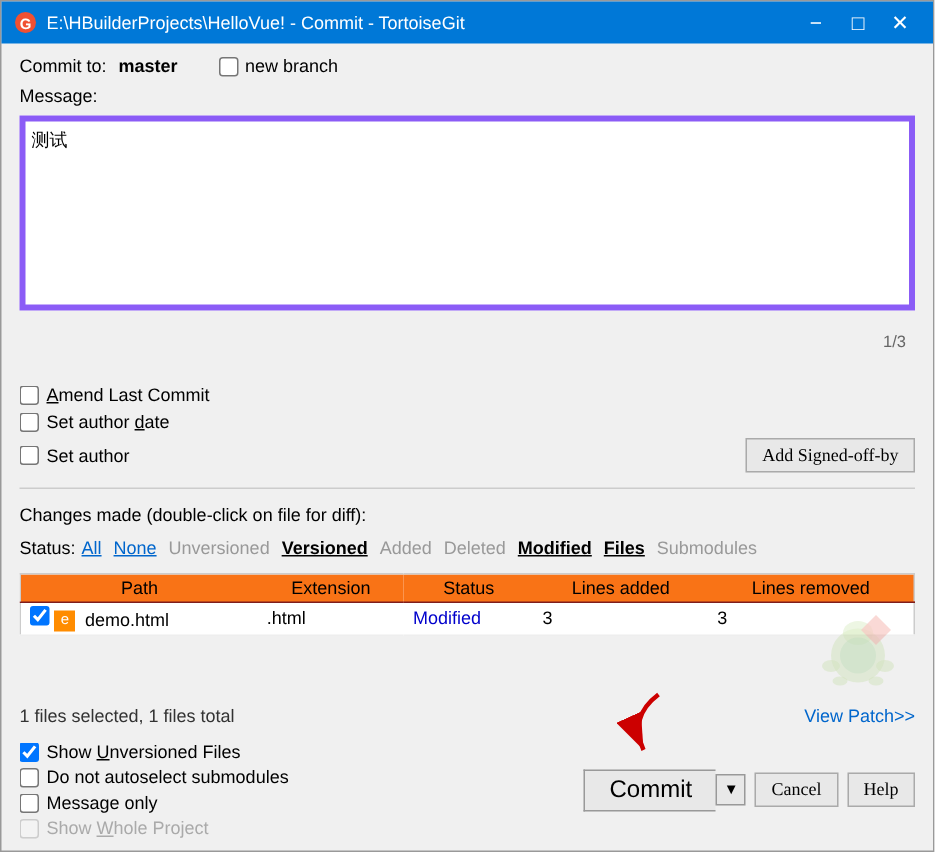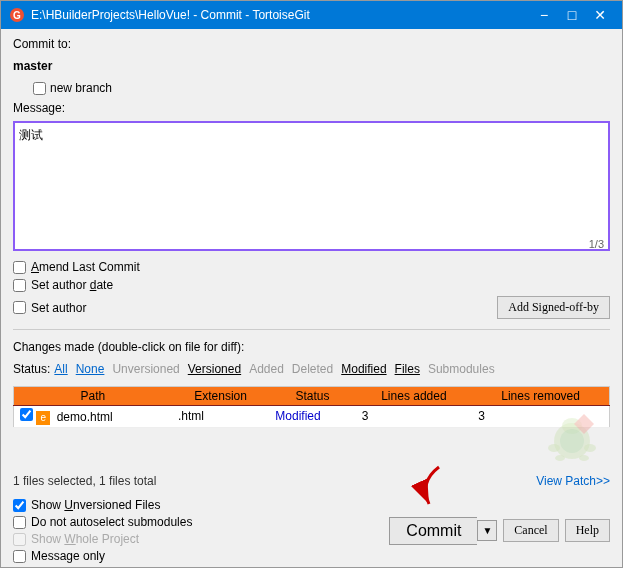--- a/index.html
+++ b/index.html
@@ -52,50 +52,49 @@
     }
     .content {
       flex: 1;
       padding: 8px 12px;
       display: flex;
       flex-direction: column;
       gap: 6px;
     }
     .commit-to-row {
       display: flex;
-      align-items: flex-start;
+      align-items: center;
       gap: 8px;
-      flex-direction: column;
     }
     .label { color: #000; }
     .branch-name { font-weight: bold; }
     .new-branch-check {
       display: flex;
       align-items: center;
       gap: 4px;
       margin-left: 20px;
     }
     .message-area-wrapper {
       position: relative;
       flex: 1;
       min-height: 0;
     }
     .message-textarea {
       width: 100%;
       height: 130px;
-      border: 2px solid #8b5cf6;
+      border: 4px solid #8b5cf6;
       background: white;
       resize: none;
       font-size: 12px;
       padding: 4px;
       font-family: inherit;
     }
     .char-counter {
       position: absolute;
-      bottom: 4px;
+      bottom: 16px;
       right: 6px;
       color: #666;
       font-size: 11px;
     }
     .checkboxes-section {
       display: flex;
       flex-direction: column;
       gap: 4px;
     }
     .checkbox-row {
@@ -121,21 +120,21 @@
     .changes-label { font-size: 12px; color: #000; margin-bottom: 2px; }
     .check-row {
       display: flex;
       align-items: center;
       gap: 0;
       flex-wrap: wrap;
       margin-bottom: 4px;
     }
     .check-row span { margin-right: 4px; }
     .check-row .link { color: #0066cc; cursor: pointer; text-decoration: underline; }
-    .check-row .bold-link { color: #000; font-weight: normal; cursor: pointer; text-decoration: underline; }
+    .check-row .bold-link { color: #000; font-weight: bold; cursor: pointer; text-decoration: underline; }
     .check-row .gray { color: #999; cursor: default; }
     .file-table {
       border: 1px solid #ccc;
       background: white;
       width: 100%;
       border-collapse: collapse;
       font-size: 12px;
     }
     .file-table th {
       background: #f97316;
@@ -346,26 +345,26 @@
       <div class="final-left">
         <div class="checkbox-row">
           <input type="checkbox" checked="" style="">
           <label>Show <u>U</u>nversioned Files</label>
         </div>
         <div class="checkbox-row">
           <input type="checkbox" style="">
           <label>Do not autoselect submodules</label>
         </div>
         <div class="checkbox-row">
+          <input type="checkbox" style="">
+          <label>Message only</label>
+        </div>
+        <div class="checkbox-row">
           <input type="checkbox" disabled="" style="">
           <label style="color:#aaa;">Show <u>W</u>hole Project</label>
-        </div>
-        <div class="checkbox-row">
-          <input type="checkbox" style="">
-          <label>Message only</label>
         </div>
       </div>
 
       <div style="position:relative;">
 
         <svg width="60" height="50" style="position:absolute; top:-55px; left:10px;">
           <defs>
             <marker id="arrowhead" markerWidth="8" markerHeight="6" refX="8" refY="3" orient="auto">
               <polygon points="0 0, 8 3, 0 6" fill="#cc0000"></polygon>
             </marker>

